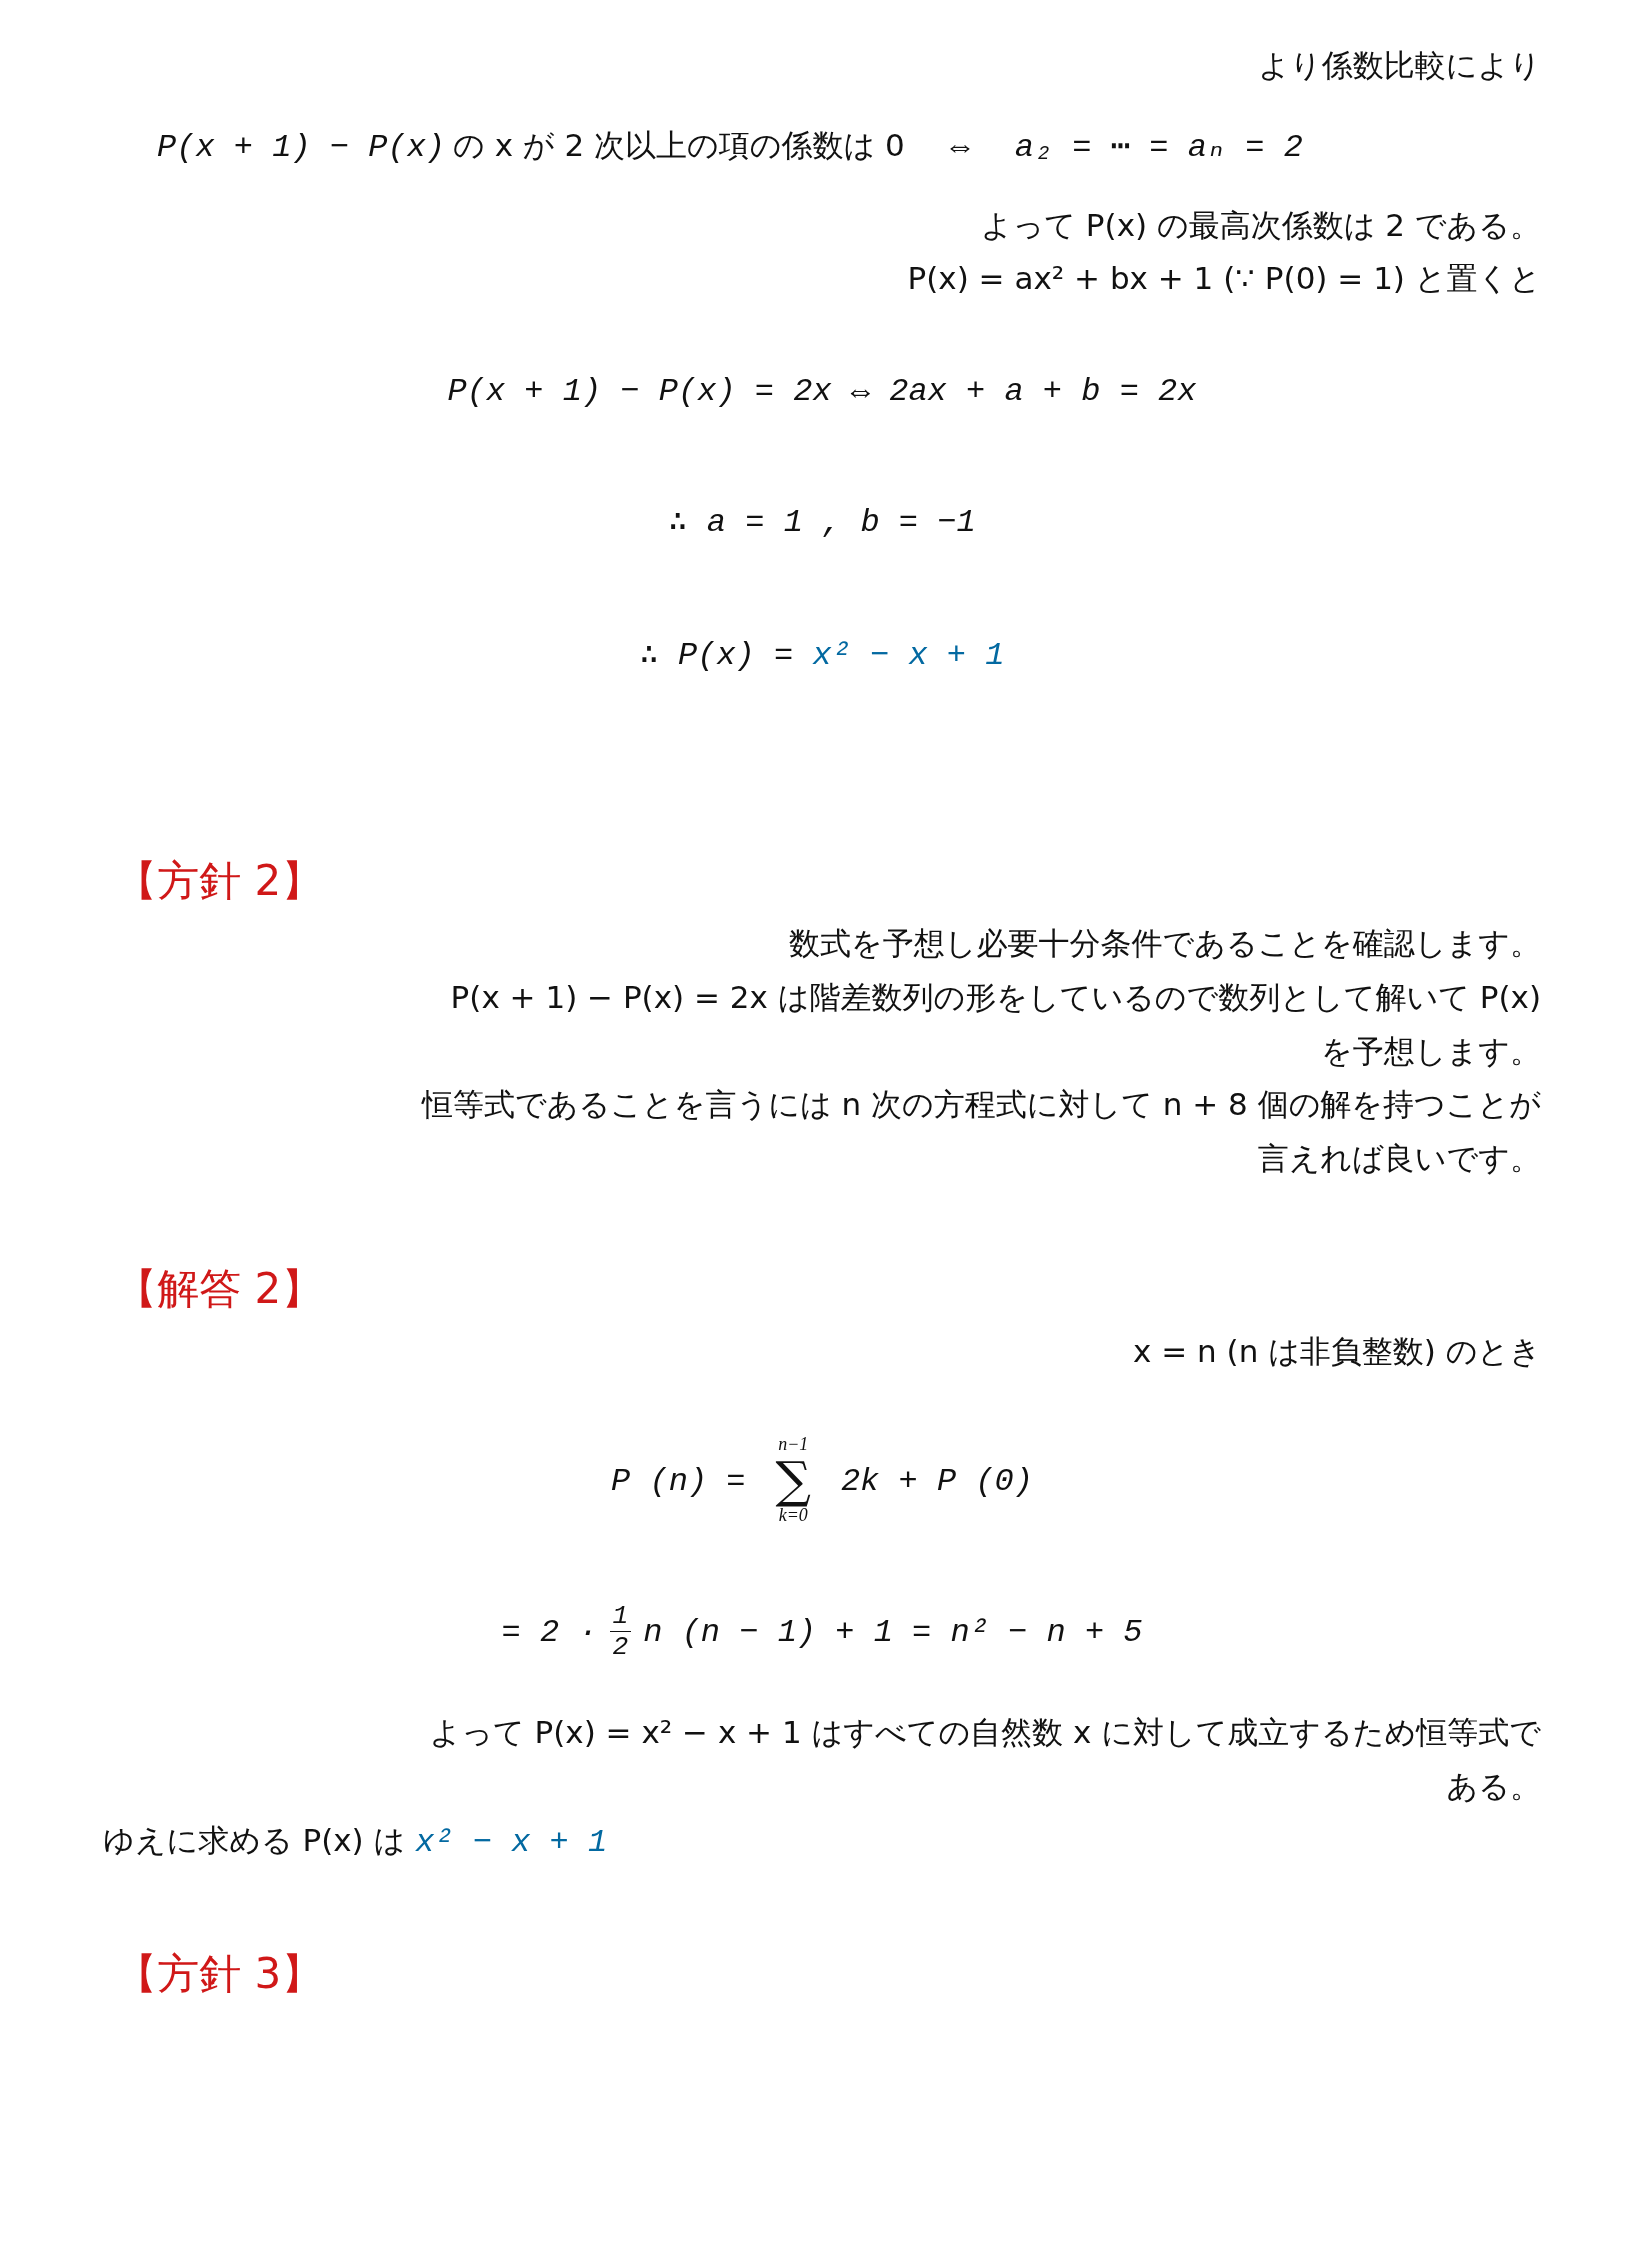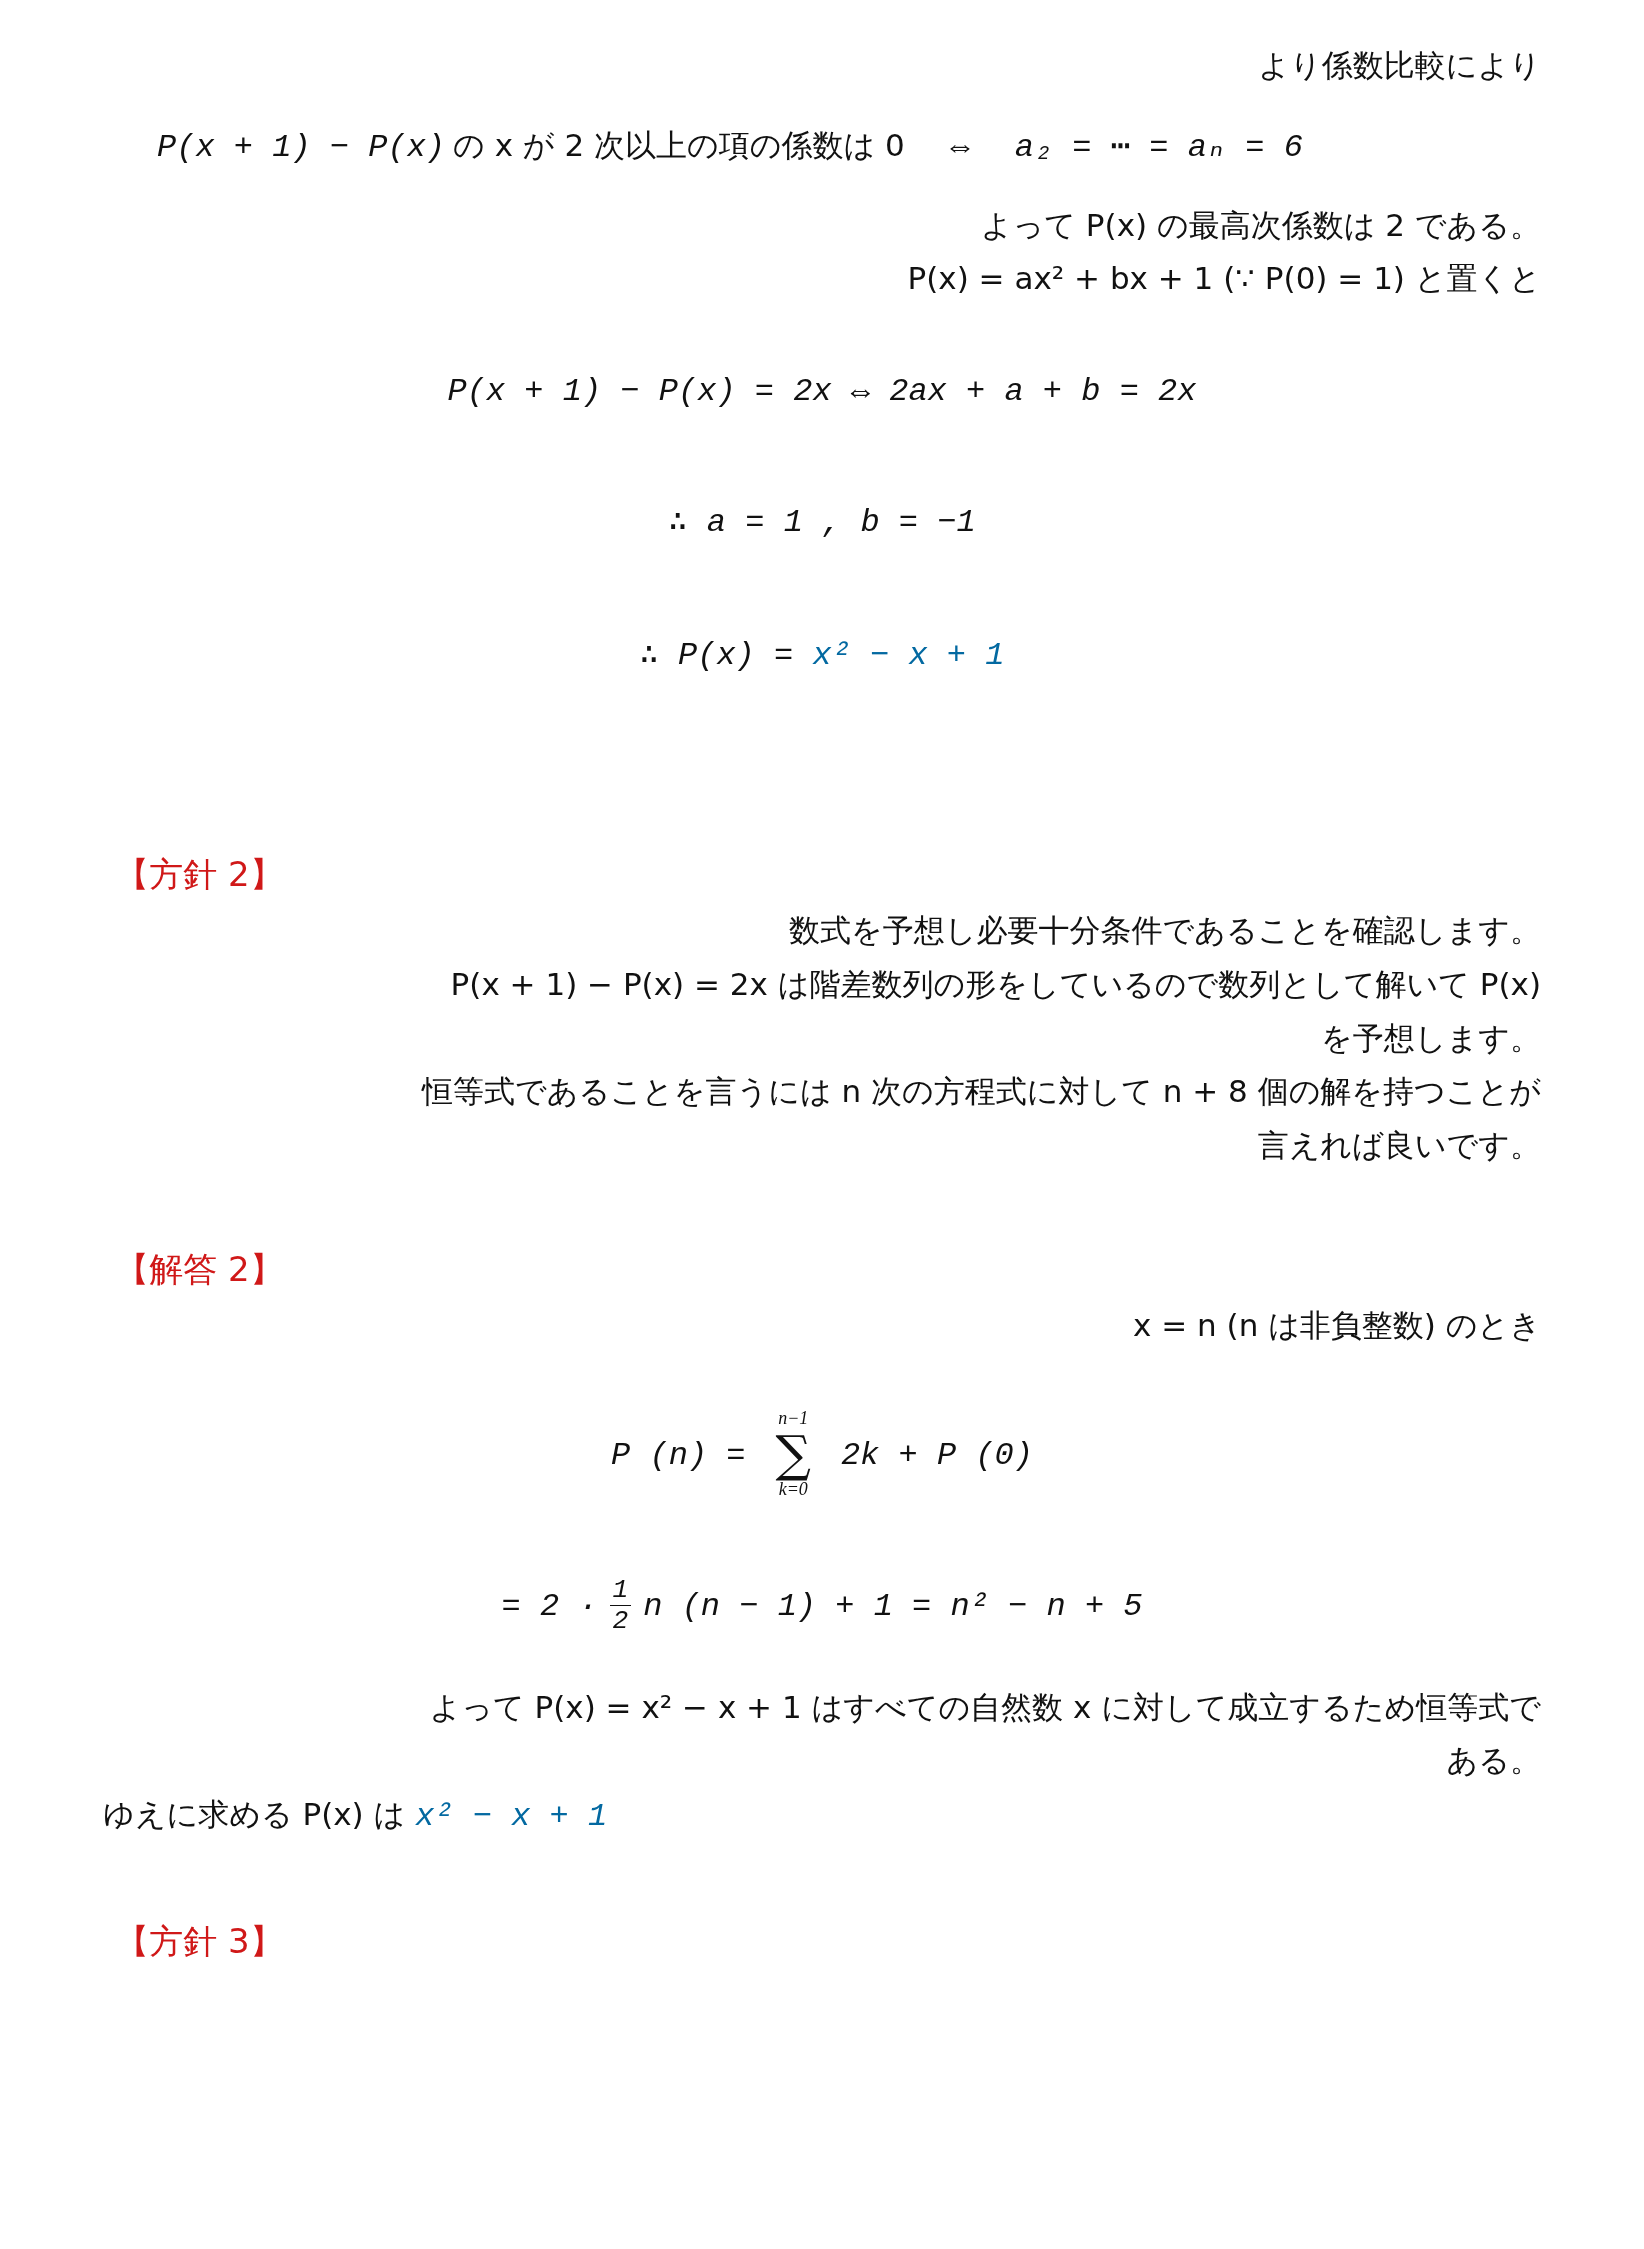--- a/index.html
+++ b/index.html
@@ -40,21 +40,21 @@
   }
   .indent1 {
     padding-left: 54px;
   }
   .red {
     color: #0369a1;
   }
   .heading-red {
     color: #d01818;
     font-family: "DejaVu Sans", "Liberation Sans", sans-serif;
-    font-size: 34px;
+    font-size: 42px;
     padding-left: 12.2px;
   }
   .blk {
     margin: 0 0 3.5px 0;
   }
   .sp-lg { height: 131px; }
   .sp-md { height: 68px; }
   .sp-sm { height: 26px; }
   .sp-xs { height: 12.2px; }
   .eqgap { display: inline-block; width: 23px; }
@@ -115,21 +115,21 @@
   <p class="line jp blk">より係数比較により</p>
 
   <div class="sp-sm"></div>
 
   <p class="line indent1">
     <span class="math">P(x + 1) − P(x)</span>
     <span class="jp">の x が 2 次以上の項の係数は 0</span>
     <span class="eqgap"></span>
     <span class="mathup">⇔</span>
     <span class="eqgap"></span>
-    <span class="math">a₂ = ⋯ = aₙ = 6</span>
+    <span class="math">a₂ = ⋯ = aₙ = 2</span>
   </p>
 
   <div class="sp-sm"></div>
 
   <p class="line jp blk">よって P(x) の最高次係数は 2 である。</p>
   <p class="line jp blk">P(x) = ax² + bx + 1 (∵ P(0) = 1) と置くと</p>
 
   <div class="sp-sm"></div>
 
   <p class="eqline-center math">P(x + 1) − P(x) = 2x  ⇔  2ax + a + b = 2x</p>

